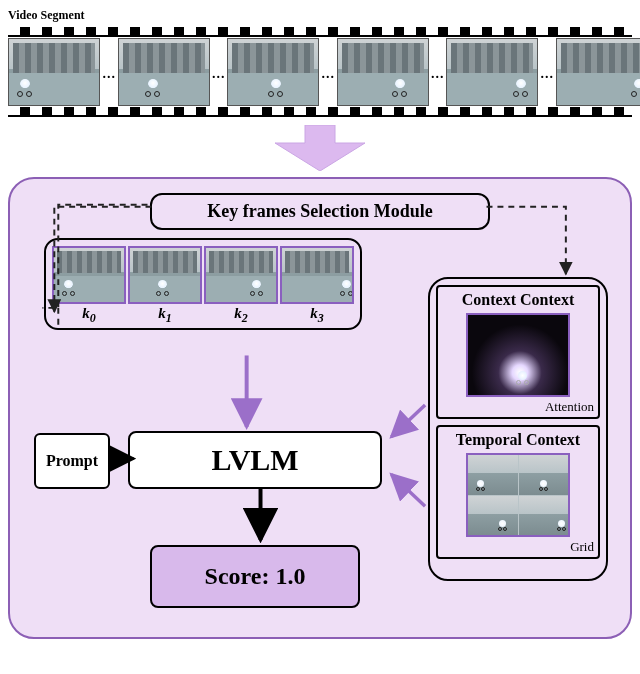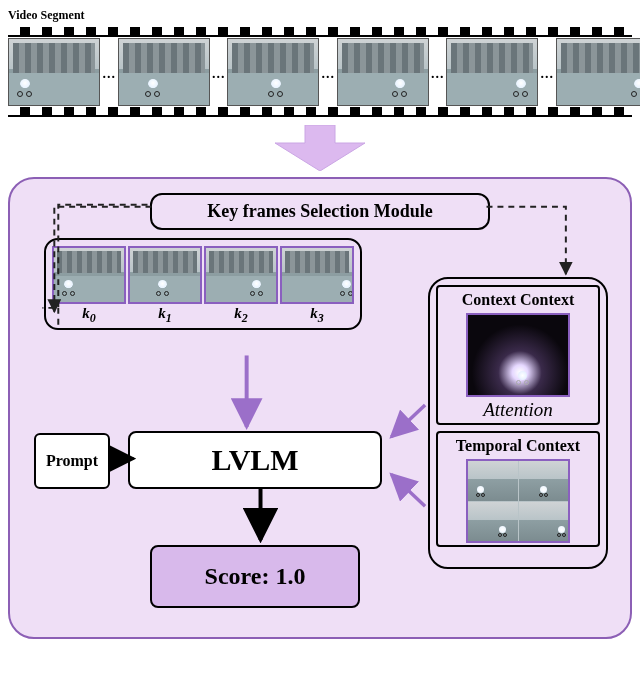--- a/index.html
+++ b/index.html
@@ -194,21 +194,21 @@
   .ctx-img.grid { background:#b9c4c8; display:grid; grid-template-columns:1fr 1fr; grid-template-rows:1fr 1fr; gap:1px; padding:0;}
   .ctx-img.grid .cell {
     position:relative;
     background: linear-gradient(#cfd3d5 0%, #b9c4c8 45%, #8e9fa3 45%, #7c8c90 100%);
     overflow:hidden;
   }
   .ctx-img.grid .cell .bike{position:absolute; width:10px; height:11px; bottom:4px;}
   .ctx-img.grid .cell .bike .body{position:absolute;left:1px;top:0;width:7px;height:7px;background:radial-gradient(circle,#fff,#e8f3ff);border-radius:50%;}
   .ctx-img.grid .cell .bike .wheel1,.ctx-img.grid .cell .bike .wheel2{position:absolute;width:4px;height:4px;border:1px solid #222;border-radius:50%;bottom:0;}
   .ctx-img.grid .cell .bike .wheel1{left:0;} .ctx-img.grid .cell .bike .wheel2{left:5px;}
-  .ctx-cap { font-style: italic; font-family: Georgia, serif; font-size: 19px; margin-top:2px; }
+  .ctx-cap { font-family: Georgia, serif; font-size: 13px; margin-top:2px;text-align:right; }
 
   
   .prompt {
     position:absolute;
     left: 24px; top: 254px;
     width: 76px; height: 56px;
     border: 2px solid #000;
     border-radius: 6px;
     display:flex; align-items:center; justify-content:center;
     font-weight:bold; font-size:16px;
@@ -413,20 +413,21 @@
             </div>
           </div>
           <div class="cell">
             <div class="bike" style="left:38px">
               <div class="body"></div>
               <div class="wheel1"></div>
               <div class="wheel2"></div>
             </div>
           </div>
         </div>
+      <div class="ctx-cap">Grid</div>
     </div>
   </div>
 
   <div class="prompt">Prompt</div>
   <div class="lvlm">LVLM</div>
   <div class="score">Score: 1.0</div>
 
   <svg class="overlay" viewBox="0 0 608 462">
     <defs>
       <marker id="ah" viewBox="0 0 10 10" refX="9" refY="5" markerWidth="8" markerHeight="8" orient="auto">

